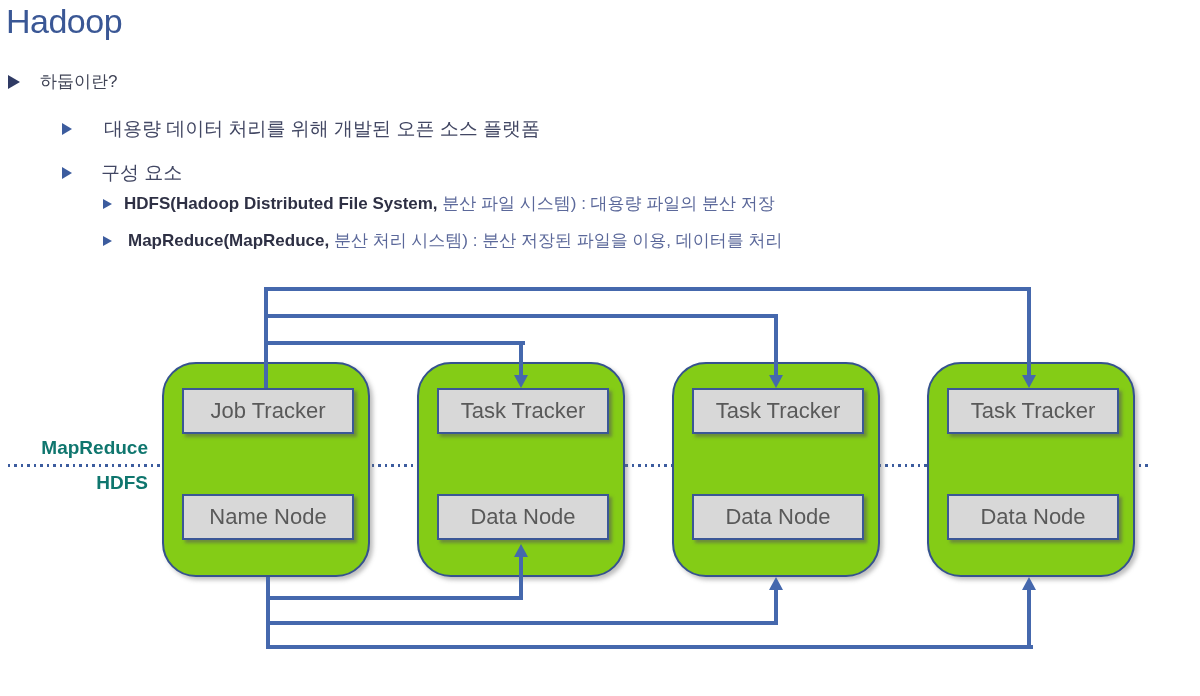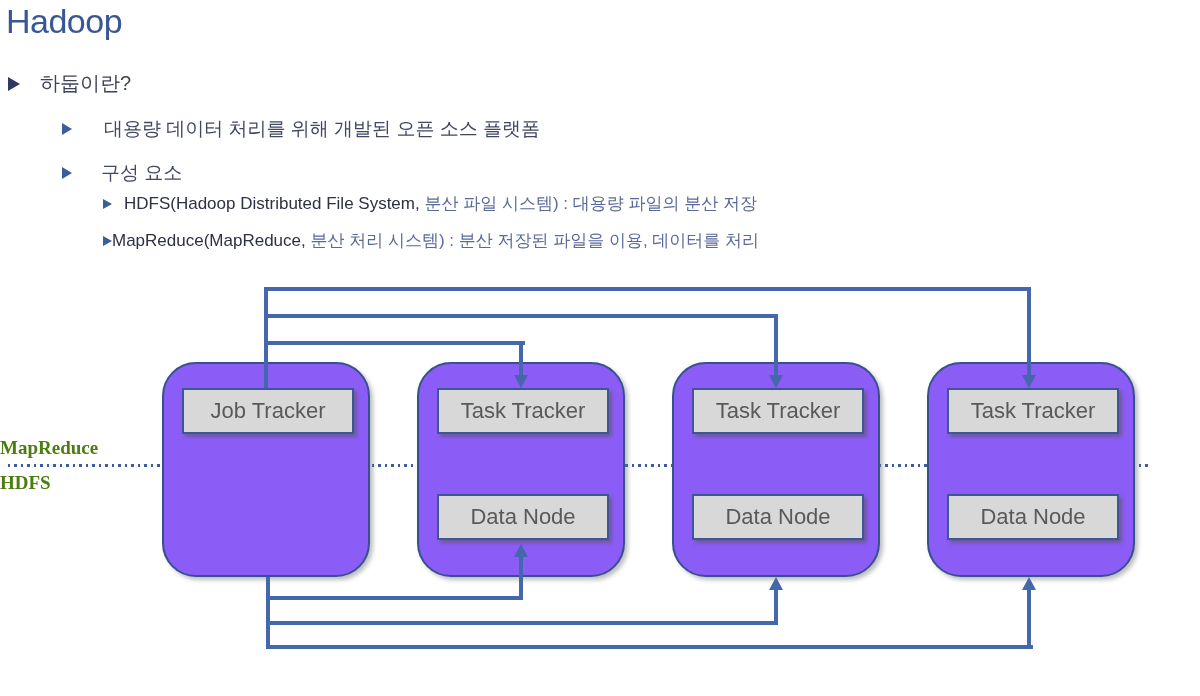--- a/index.html
+++ b/index.html
@@ -16,41 +16,41 @@
   
   .bullet-row{position:absolute;display:flex;align-items:center;}
   .tri{width:0;height:0;border-style:solid;flex:0 0 auto;}
   .tri-l1{border-width:7px 0 7px 12px;border-color:transparent transparent transparent #2f3a64;}
   .tri-l2{border-width:6px 0 6px 10px;border-color:transparent transparent transparent #3c5c9e;}
   .tri-l3{border-width:5px 0 5px 9px;border-color:transparent transparent transparent #3c5c9e;}
   .row-l1{left:8px;top:70px;gap:20px;}
   .row-l2a{left:62px;top:116px;gap:32px;}
   .row-l2b{left:62px;top:160px;gap:29px;}
   .row-l3a{left:103px;top:192px;gap:12px;}
-  .row-l3b{left:103px;top:229px;gap:0;}
-  .l1-text{font-size:20px;color:#3f4355;}
+  .row-l3b{left:103px;top:229px;gap:16px;}
+  .l1-text{font-size:17px;color:#3f4355;}
   .l2-text{font-size:19px;color:#424763;}
   .l3-text{font-size:17px;}
-  .l3-latin{font-weight:normal;color:#2e3044;}
+  .l3-latin{font-weight:bold;color:#2e3044;}
   .l3-rest{color:#5b689a;}
   
   .dotted-divider{
     position:absolute;left:8px;top:464px;width:1140px;height:3px;
     background-image:repeating-linear-gradient(90deg,#3c5c9e 0 2.5px,transparent 2.5px 6.5px);
   }
   .layer-label{
-    position:absolute;left:0;width:148px;
-    font-family:Liberation Serif, serif;font-weight:bold;
-    font-size:19px;color:#4d7c0f;
+    position:absolute;left:0;width:148px;text-align:right;
+    font-family:Liberation Sans, sans-serif;font-weight:bold;
+    font-size:19px;color:#0f766e;
   }
   .layer-label-top{top:437px;}
   .layer-label-bottom{top:472px;}
   .node-container{
     position:absolute;top:362px;width:204px;height:211px;
-    background:#8b5cf6;border:2px solid #35528e;border-radius:34px;
+    background:#84cc16;border:2px solid #35528e;border-radius:34px;
     box-shadow:3px 3px 4px rgba(110,110,110,0.45);
   }
   .nc-1{left:162px;} .nc-2{left:417px;} .nc-3{left:672px;} .nc-4{left:927px;}
   .node-box{
     position:absolute;left:18px;width:168px;height:42px;
     background:#d8d8d8;border:2px solid #3b5796;
     box-shadow:3px 3px 3px rgba(90,90,90,0.55);
     text-align:center;line-height:42px;
     font-size:22px;color:#595959;z-index:5;
   }
@@ -138,20 +138,21 @@
 <div class="hline hC"></div>
 <div class="vline vA"></div>
 <div class="vline vB"></div>
 <div class="vline vC"></div>
 <div class="arrow-up aA"></div>
 <div class="arrow-up aB"></div>
 <div class="arrow-up aC"></div>
 
 <div class="node-container nc-1">
   <div class="node-box box-top">Job Tracker</div>
+  <div class="node-box box-bottom">Name Node</div>
 </div>
 <div class="node-container nc-2">
   <div class="node-box box-top">Task Tracker</div>
   <div class="node-box box-bottom">Data Node</div>
 </div>
 <div class="node-container nc-3">
   <div class="node-box box-top">Task Tracker</div>
   <div class="node-box box-bottom">Data Node</div>
 </div>
 <div class="node-container nc-4">

